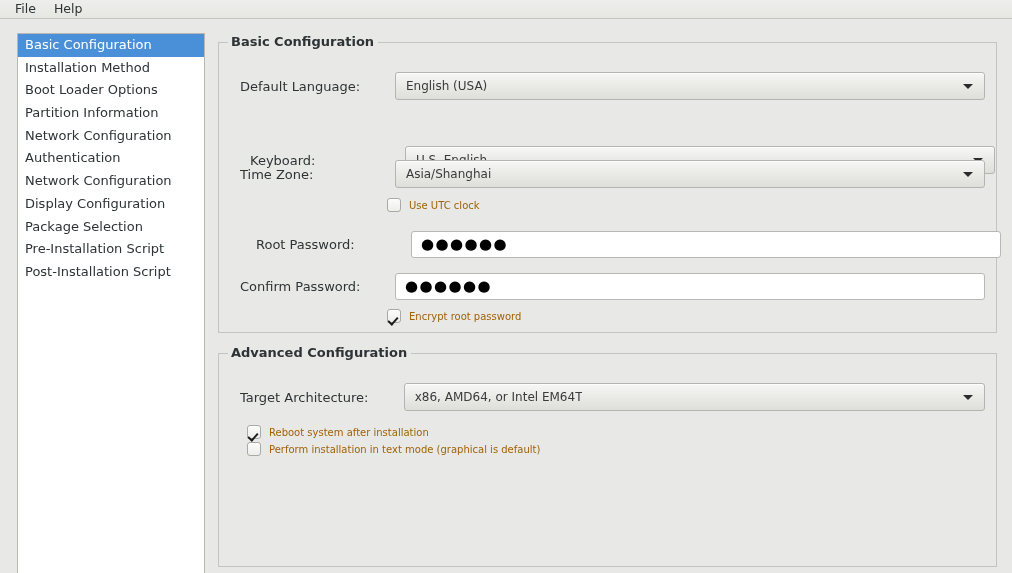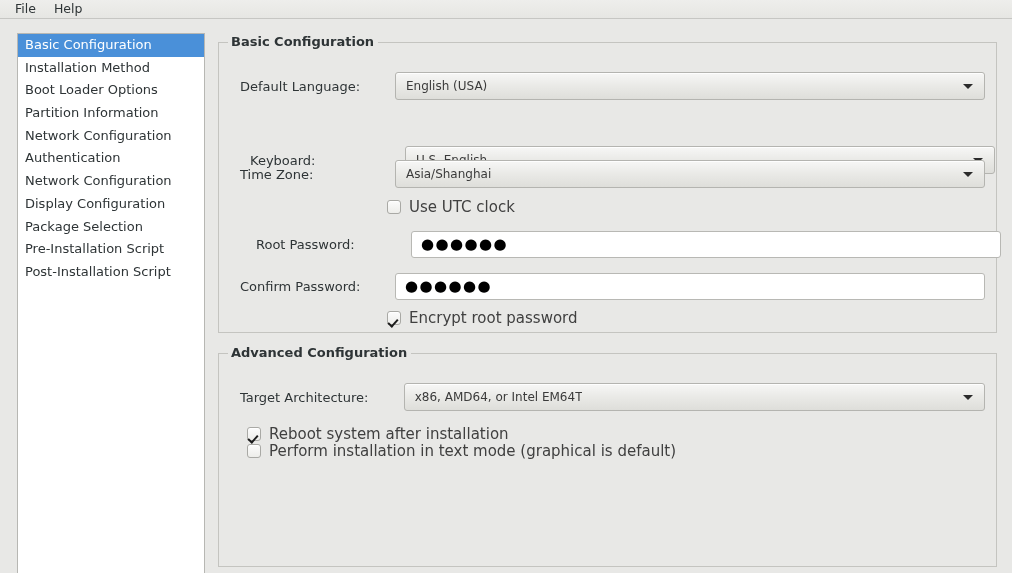--- a/index.html
+++ b/index.html
@@ -182,22 +182,22 @@
     content: "";
     position: absolute;
     left: 2px; top: 5px;
     width: 4px; height: 8px;
     border-right: 2.2px solid #1c1c1c;
     border-bottom: 2.2px solid #1c1c1c;
     transform: rotate(42deg);
   }
   .check-label {
     margin-left: 8px;
-    font-size: 15px;
-    color: #404040;
+    font-size: 10px;
+    color: #a16207;
   }
 </style>
 </head>
 <body>
 
 <div id="app">
 
   <div class="menubar">
     <div class="menubar-item">File</div>
     <div class="menubar-item">Help</div>

